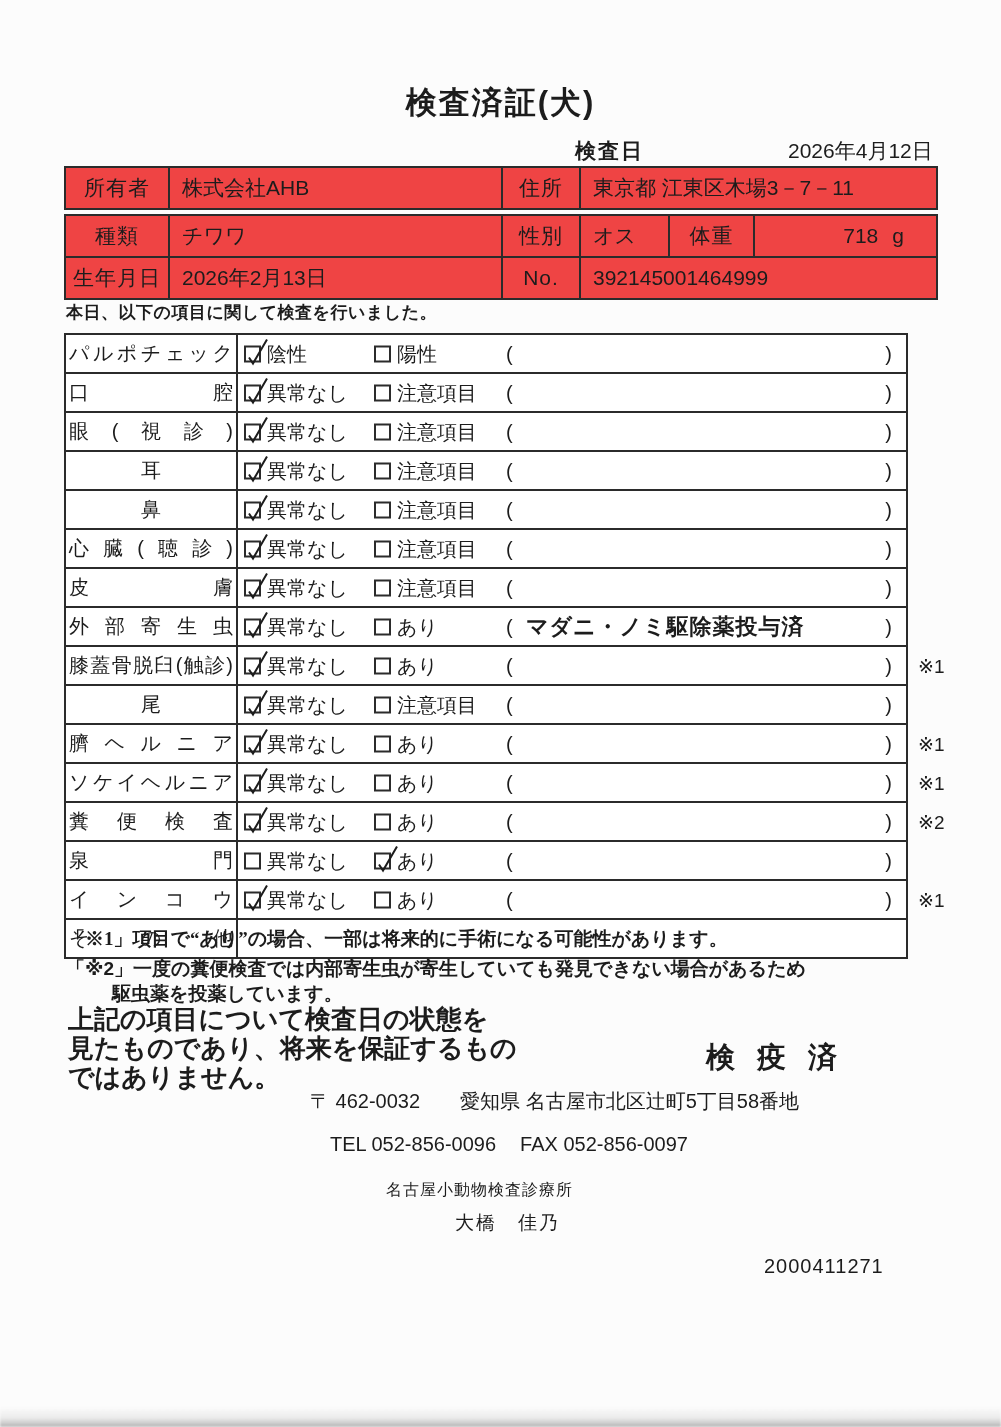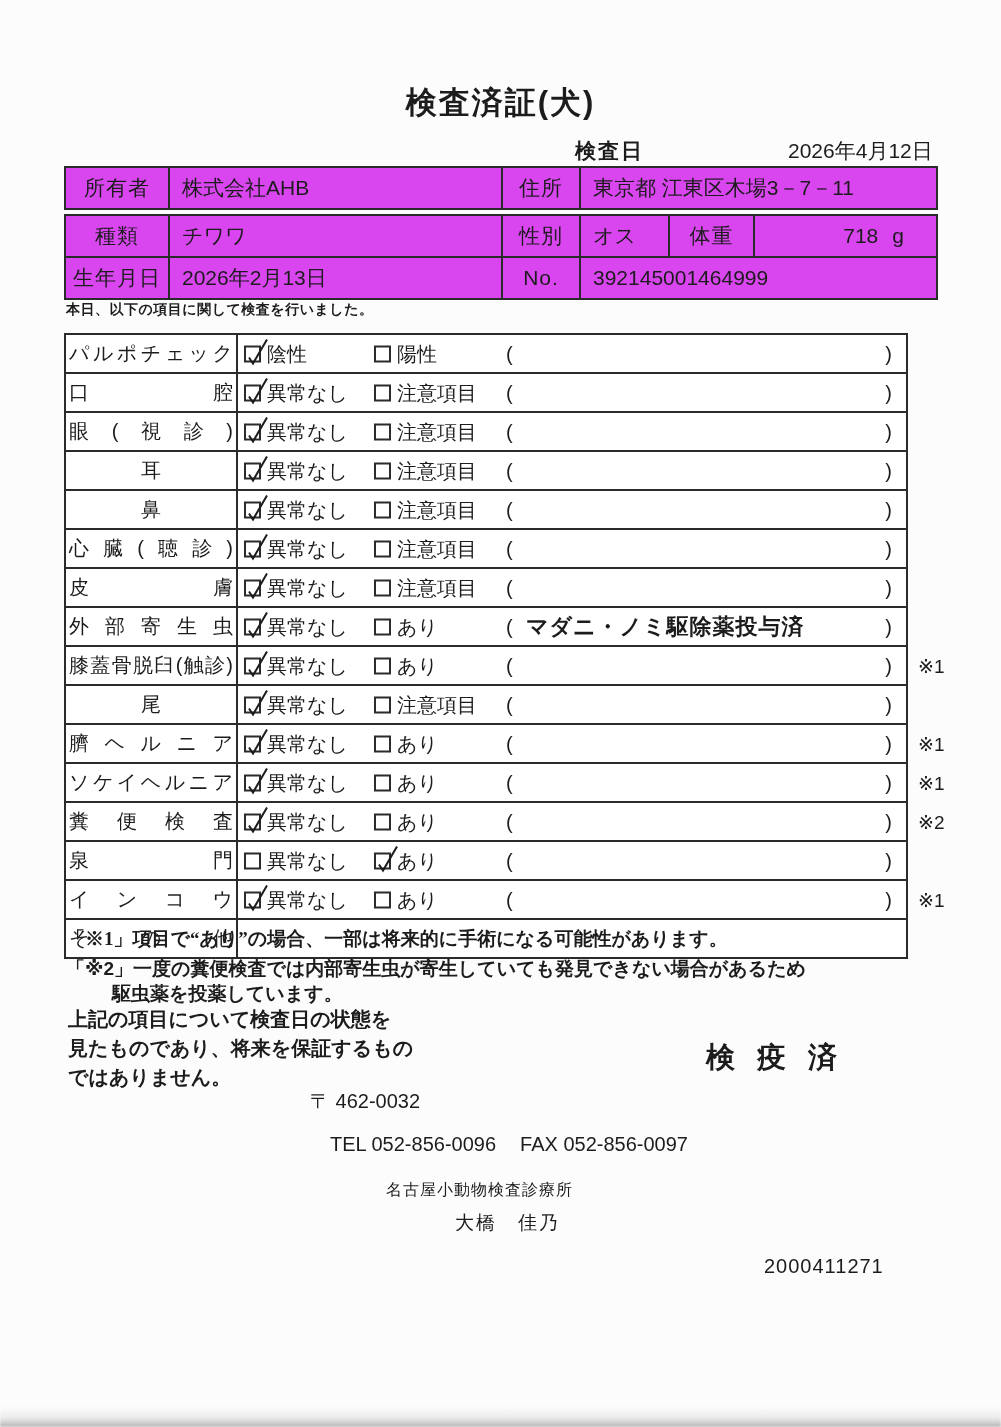--- a/index.html
+++ b/index.html
@@ -9,38 +9,38 @@
     font-family:"Liberation Sans","DejaVu Sans",sans-serif;
   }
   .abs{position:absolute; white-space:nowrap;}
 
   
   .title{top:82px; left:0; width:100%; text-align:center; font-size:31px; font-weight:bold; letter-spacing:2px;}
   .insp-date-label{top:137px; left:575px; font-size:21px; font-weight:bold; letter-spacing:2px;}
   .insp-date{top:137px; left:788px; font-size:21px;}
 
   
-  .info-table{position:absolute; left:64px; width:874px; border:2px solid #2b2b2b; box-sizing:border-box; background:#d946ef;}
+  .info-table{position:absolute; left:64px; width:874px; border:2px solid #2b2b2b; box-sizing:border-box; background:#ef4444;}
   .t-owner{top:166px;}
   .t-animal{top:214px;}
   .trow{display:flex; height:40px;}
   .trow + .trow{border-top:2px solid #2b2b2b;}
   .tcell{display:flex; align-items:center; box-sizing:border-box; font-size:21px; overflow:hidden; white-space:nowrap;}
   .tcell.bdr{border-right:2px solid #2b2b2b;}
   .lab{justify-content:center; letter-spacing:1px;}
   .val{padding-left:12px;}
   .w-label{width:104px; flex:none;}
   .w-val1{width:333px; flex:none;}
   .w-label2{width:78px; flex:none;}
   .w-sex{width:89px; flex:none;}
   .w-wlabel{width:85px; flex:none;}
   .w-rest{flex:1;}
   .weight-cell{flex:1; justify-content:flex-end; padding-right:32px; gap:14px;}
 
-  .intro{top:301px; left:66px; font-size:14px; font-weight:bold; letter-spacing:.5px;}
+  .intro{top:301px; left:66px; font-size:17px; font-weight:bold; letter-spacing:.5px;}
 
   
   .checklist{position:absolute; top:333px; left:64px; width:844px; border:2px solid #2b2b2b; box-sizing:border-box; background:#fff;}
   .crow{position:relative; display:flex; height:37px;}
   .crow + .crow{border-top:2px solid #2b2b2b;}
   .cell-label{
     width:172px; flex:none; border-right:2px solid #2b2b2b; box-sizing:border-box;
     display:flex; align-items:center; padding:0 3px; font-size:20px; letter-spacing:0;
   }
   .lab-justify{justify-content:space-between;}
@@ -55,21 +55,21 @@
   .pos-opt2{left:159px;}
   .pos-popen{left:268px;}
   .pos-ptext{left:288px; font-weight:bold; font-size:22px; letter-spacing:1px;}
   .pos-pclose{right:14px; left:auto;}
   .note-mark{position:absolute; left:852px; top:50%; transform:translateY(-50%); font-size:19px; white-space:nowrap;}
 
   
   .note1{top:926px; left:66px; font-size:19px; font-weight:bold;font-family:Liberation Serif, serif;}
   .note2a{top:956px; left:66px; font-size:19px; font-weight:bold;}
   .note2b{top:981px; left:112px; font-size:19px; font-weight:bold;}
-  .disclaimer{top:1005px; left:68px; font-size:20px; font-weight:bold; line-height:29px;}
+  .disclaimer{top:1005px; left:68px; font-size:26px; font-weight:bold; line-height:29px;}
   .stamp{top:1038px; left:706px; font-size:29px; letter-spacing:7px; font-weight:bold;}
   .addr{top:1088px; left:310px; font-size:20px; display:flex; gap:40px;justify-content:flex-end;}
   .telfax{top:1133px; left:330px; font-size:20px; display:flex; gap:24px;}
   .clinic-name{top:1180px; left:386px; font-size:16px; letter-spacing:1px;}
   .vet-name{top:1210px; left:455px; font-size:19px; letter-spacing:2px;}
   .serial{top:1255px; left:764px; font-size:20px; letter-spacing:1px;}
 
   .scan-bottom{
     position:absolute; left:0; right:0; bottom:0; height:20px;
     background:linear-gradient(to bottom, rgba(150,150,150,0) 0%, rgba(140,140,140,.15) 55%, rgba(95,95,95,.45) 100%);
@@ -442,20 +442,21 @@
   <div class="abs disclaimer">
     <div>上記の項目について検査日の状態を</div>
     <div>見たものであり、将来を保証するもの</div>
     <div>ではありません。</div>
   </div>
 
   <div class="abs stamp">検 疫 済</div>
 
   <div class="abs addr">
     <span>〒 462-0032</span>
+    <span>愛知県 名古屋市北区辻町5丁目58番地</span>
   </div>
 
   <div class="abs telfax">
     <span>TEL 052-856-0096</span>
     <span>FAX 052-856-0097</span>
   </div>
 
   <div class="abs clinic-name">名古屋小動物検査診療所</div>
   <div class="abs vet-name">大橋　佳乃</div>
   <div class="abs serial">2000411271</div>

